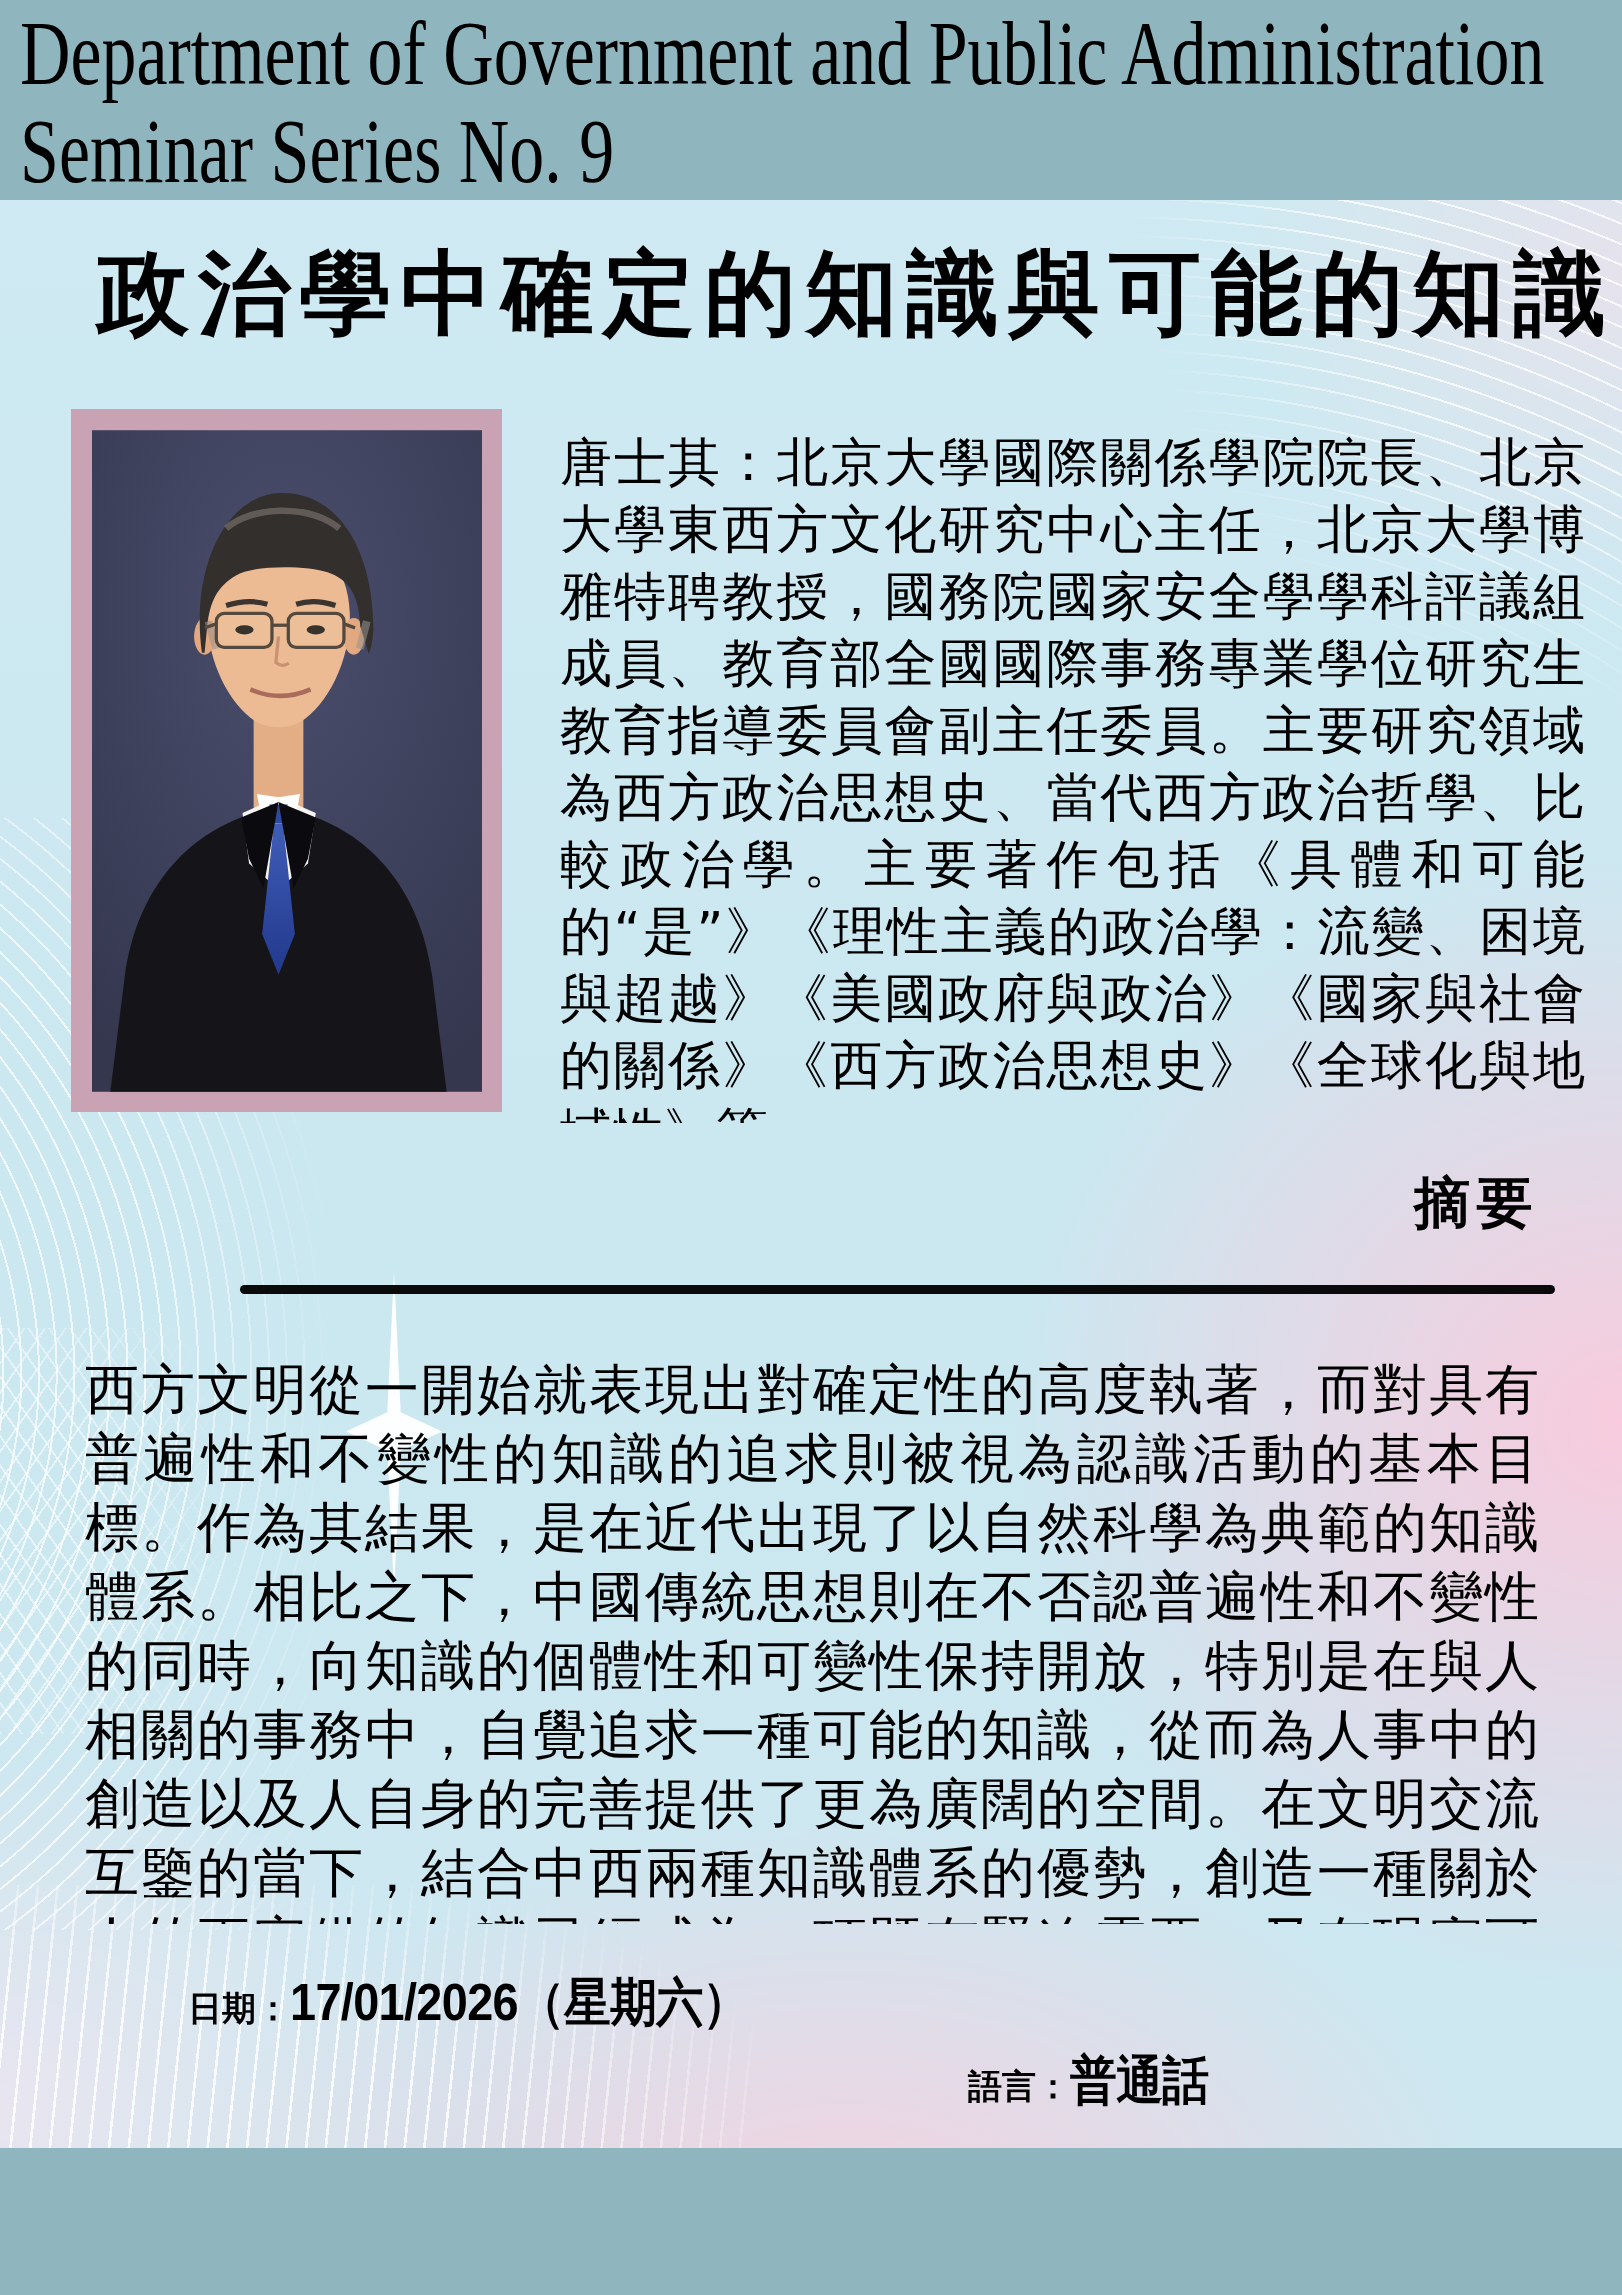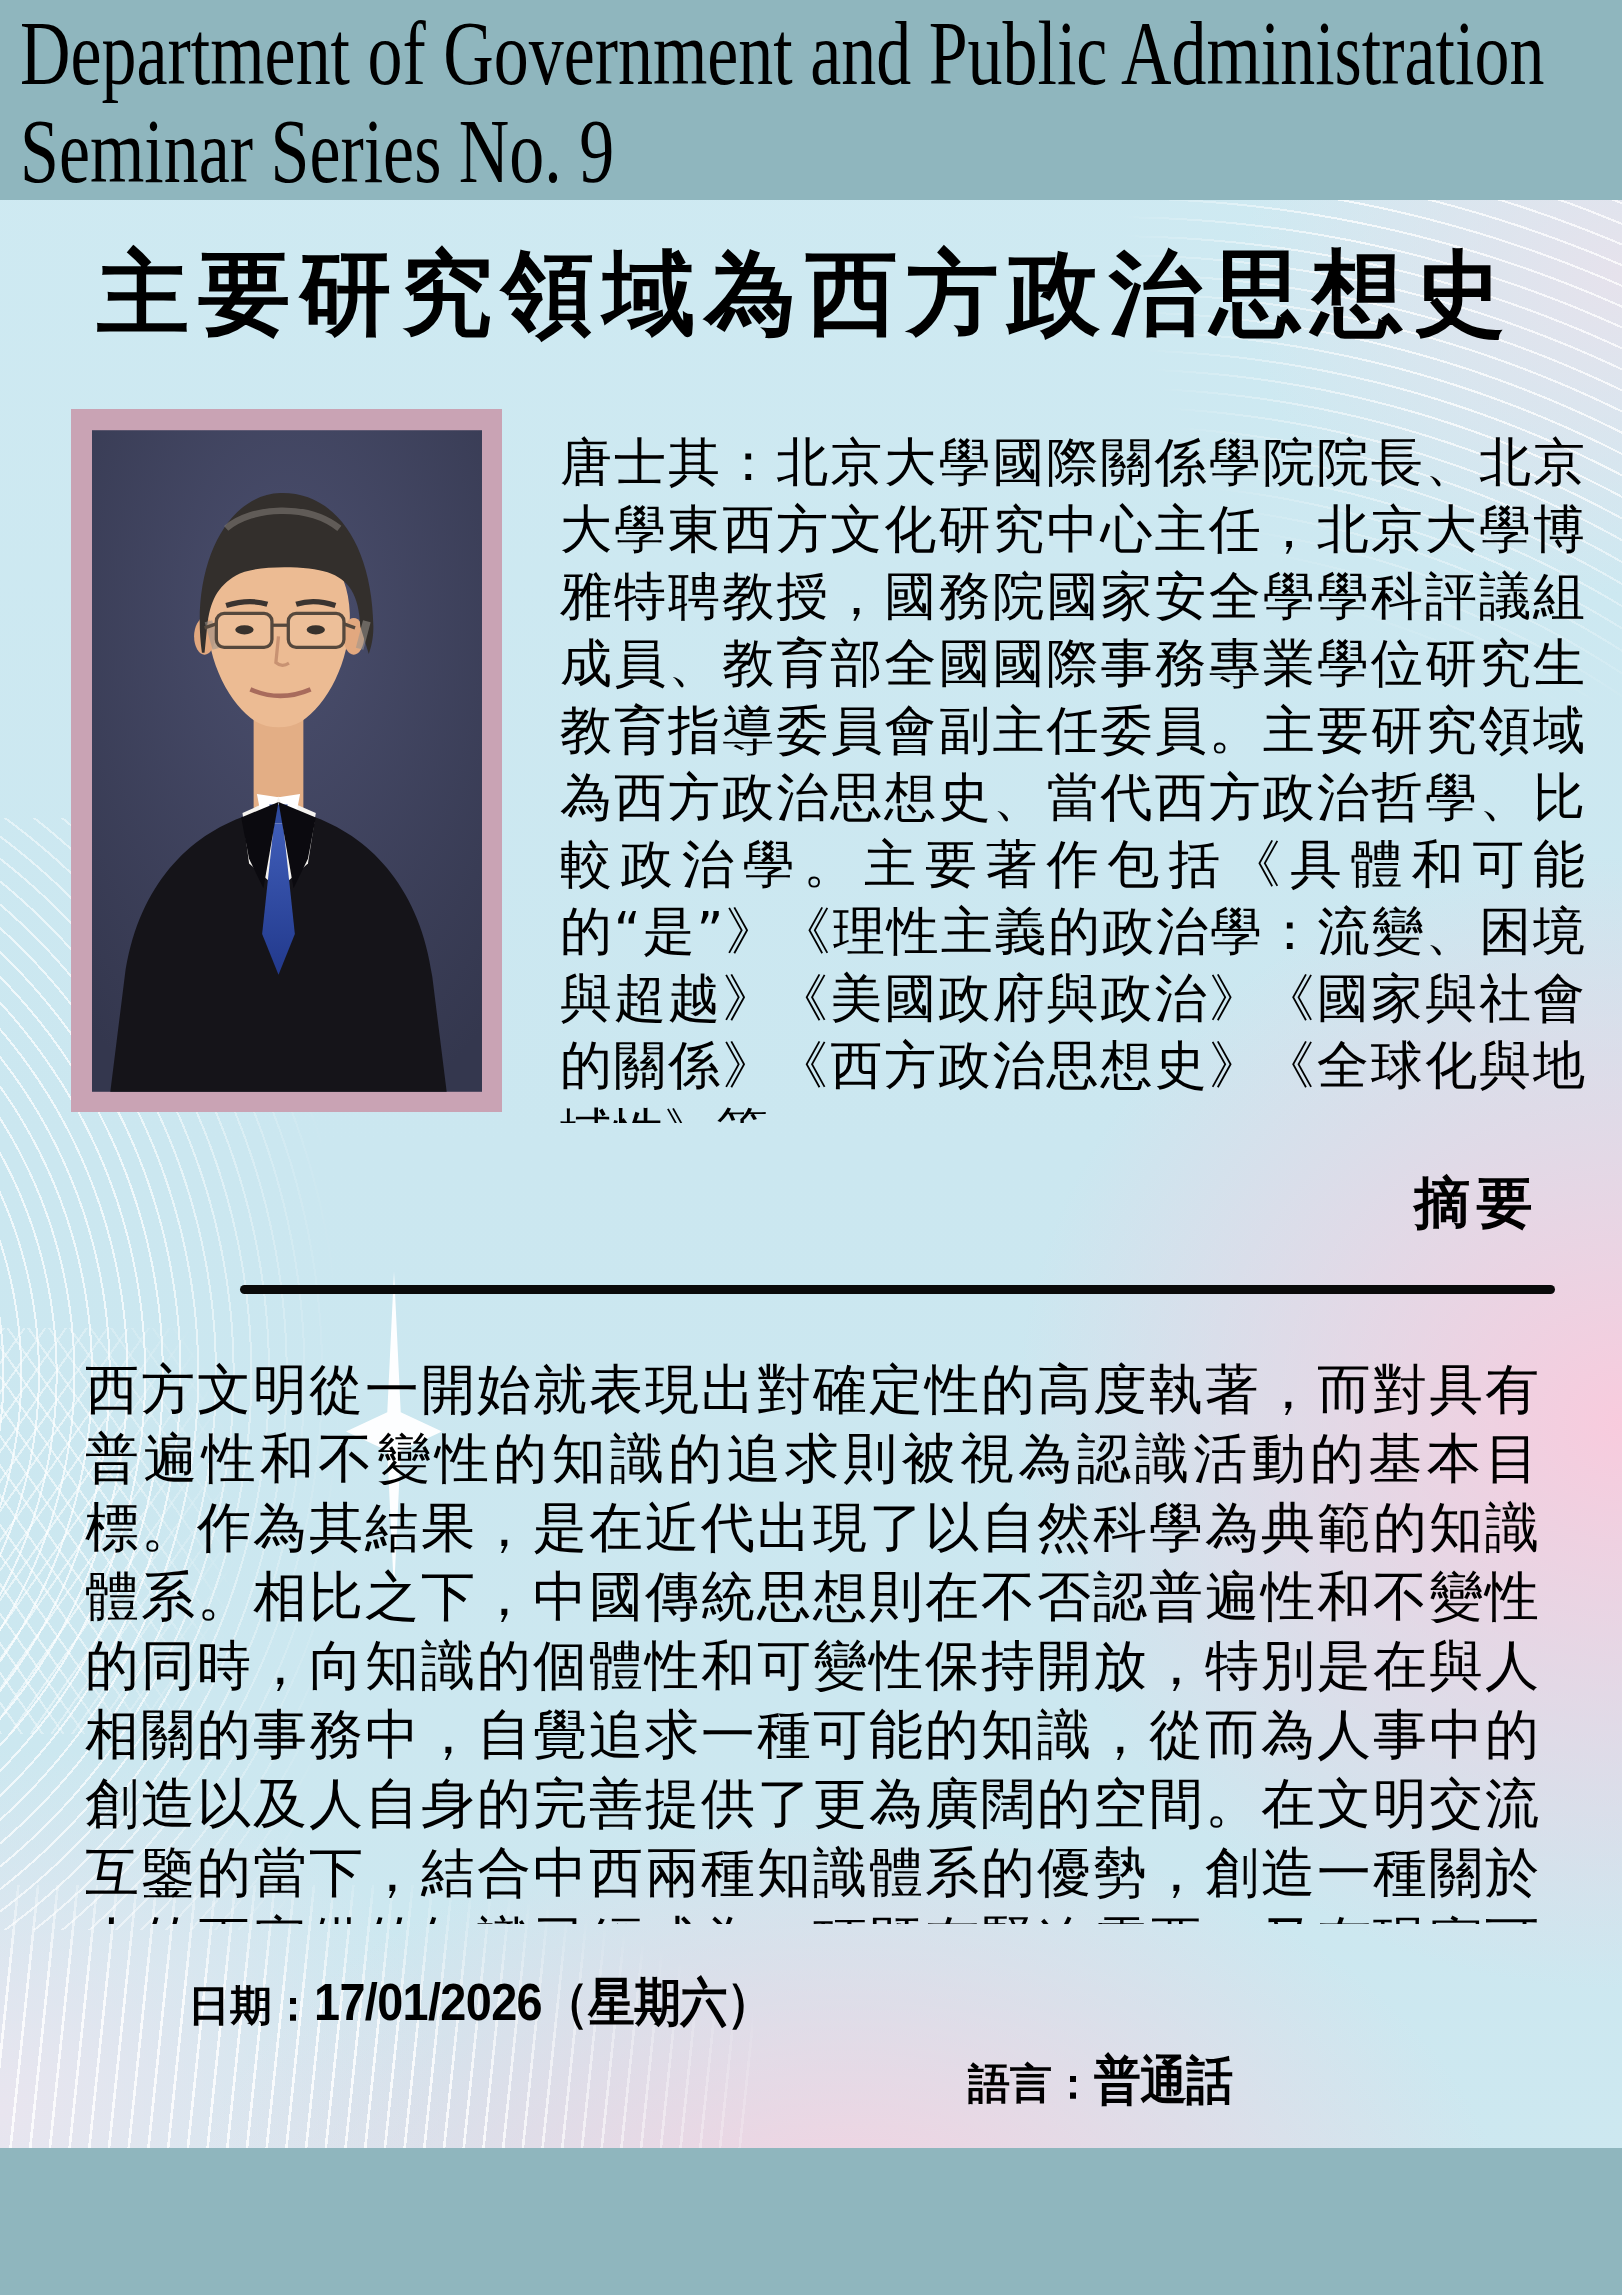--- a/index.html
+++ b/index.html
@@ -82,21 +82,21 @@
   .abstract{
     position:absolute; left:85px; top:1355px; width:1454px; height:569px;
     font-size:54px; line-height:69px; text-align:justify; text-justify:inter-ideograph;
     overflow:hidden;
   }
   .detail{position:absolute; white-space:nowrap; font-weight:700;}
   .d-date{left:188px; top:1968px;}
   .d-time{left:968px; top:1968px;}
   .d-venue{left:188px; top:2046px;}
   .d-lang{left:968px; top:2046px;}
-  .dlabel{font-size:42px; font-weight:700;}
+  .dlabel{font-size:34px; font-weight:700;}
   .dvalue{
     display:inline-block; font-family:"Liberation Sans", sans-serif;
     font-size:52px; font-weight:700; letter-spacing:-0.7px;
     transform:scaleX(0.9); transform-origin:left bottom; vertical-align:baseline;
   }
 </style>
 </head>
 <body>
 
 <div class="poster">
@@ -107,21 +107,21 @@
   <div class="deco deco-grid"></div>
   <div class="sparkle"></div>
 
   <header class="band header-band">
     <div class="header-text">
       <div>Department of Government and Public Administration</div>
       <div>Seminar Series No. 9</div>
     </div>
   </header>
 
-  <h1 class="title cjk">主要研究領域為西方政治思想史</h1>
+  <h1 class="title cjk">政治學中確定的知識與可能的知識</h1>
 
   <div class="photo-frame">
     <svg class="portrait" viewBox="0 0 596 1011" xmlns="http://www.w3.org/2000/svg">
       <defs>
         <radialGradient id="pbg" cx="50%" cy="28%" r="80%">
           <stop offset="0" stop-color="#4a4e6d"></stop>
           <stop offset="1" stop-color="#34374e"></stop>
         </radialGradient>
         <linearGradient id="tieg" x1="0" y1="0" x2="0" y2="1">
           <stop offset="0" stop-color="#3f5db8"></stop>

